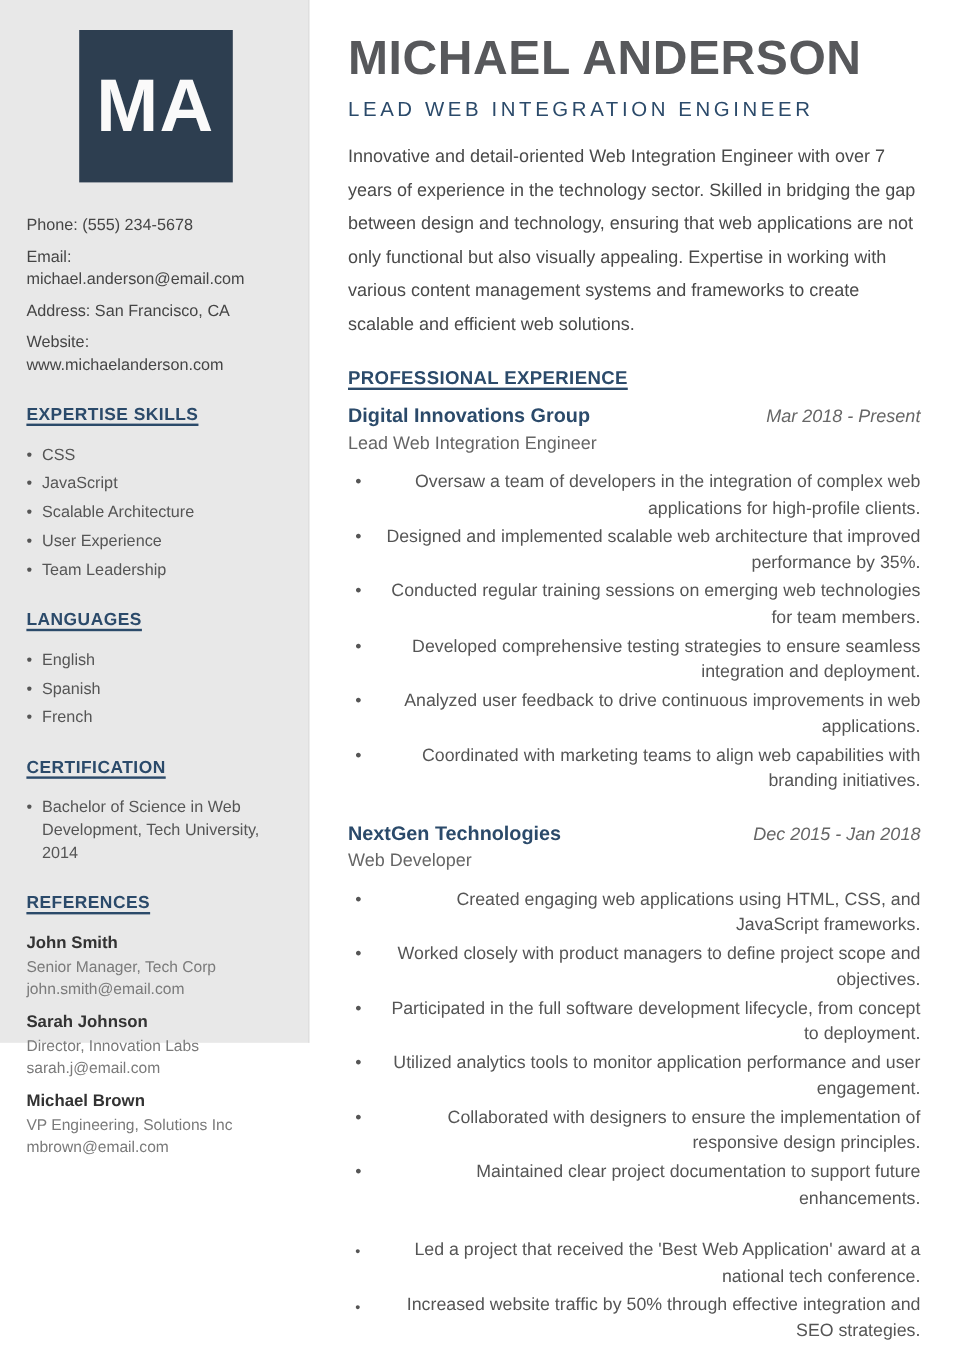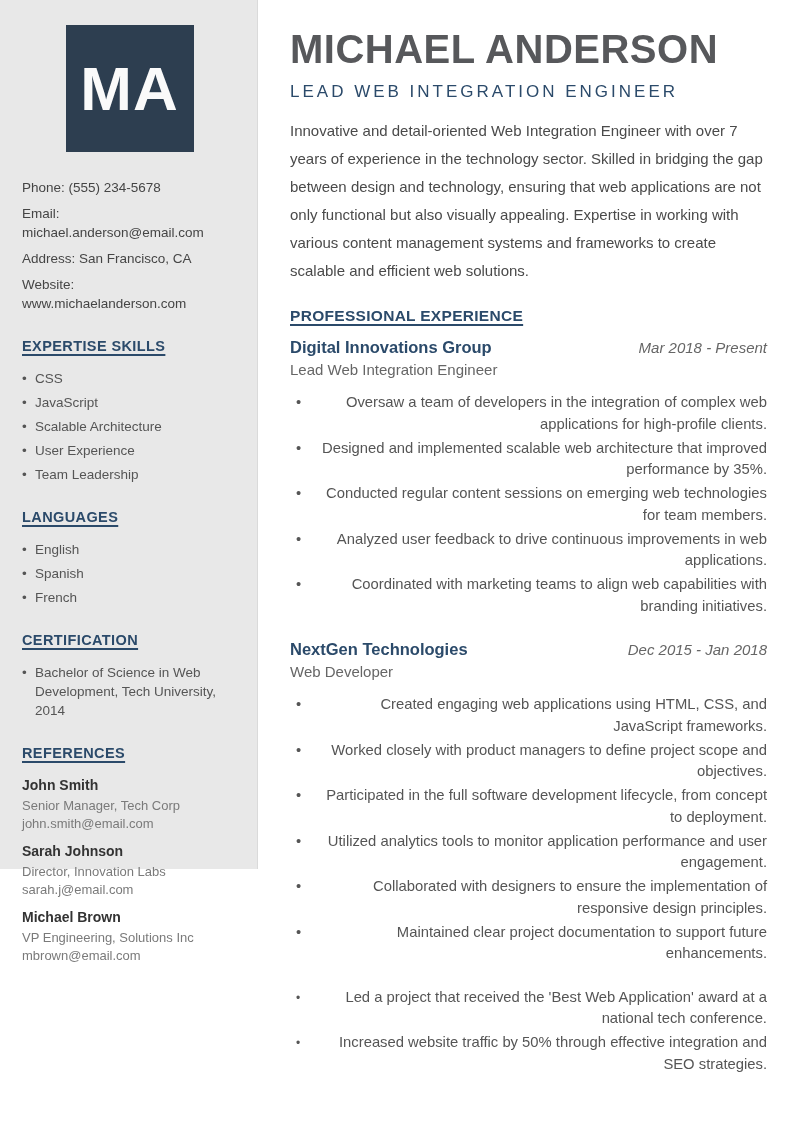--- a/index.html
+++ b/index.html
@@ -157,21 +157,22 @@
 
     <section class="job">
       <div class="job-head">
         <span class="company">Digital Innovations Group</span>
         <span class="dates">Mar 2018 - Present</span>
       </div>
       <div class="role">Lead Web Integration Engineer</div>
       <ul class="bullets">
         <li>Oversaw a team of developers in the integration of complex web applications for high-profile clients.</li>
         <li>Designed and implemented scalable web architecture that improved performance by 35%.</li>
-        <li>Conducted regular content sessions on emerging web technologies for team members.</li>
+        <li>Conducted regular training sessions on emerging web technologies for team members.</li>
+        <li>Developed comprehensive testing strategies to ensure seamless integration and deployment.</li>
         <li>Analyzed user feedback to drive continuous improvements in web applications.</li>
         <li>Coordinated with marketing teams to align web capabilities with branding initiatives.</li>
       </ul>
     </section>
 
     <section class="job">
       <div class="job-head">
         <span class="company">NextGen Technologies</span>
         <span class="dates">Dec 2015 - Jan 2018</span>
       </div>

